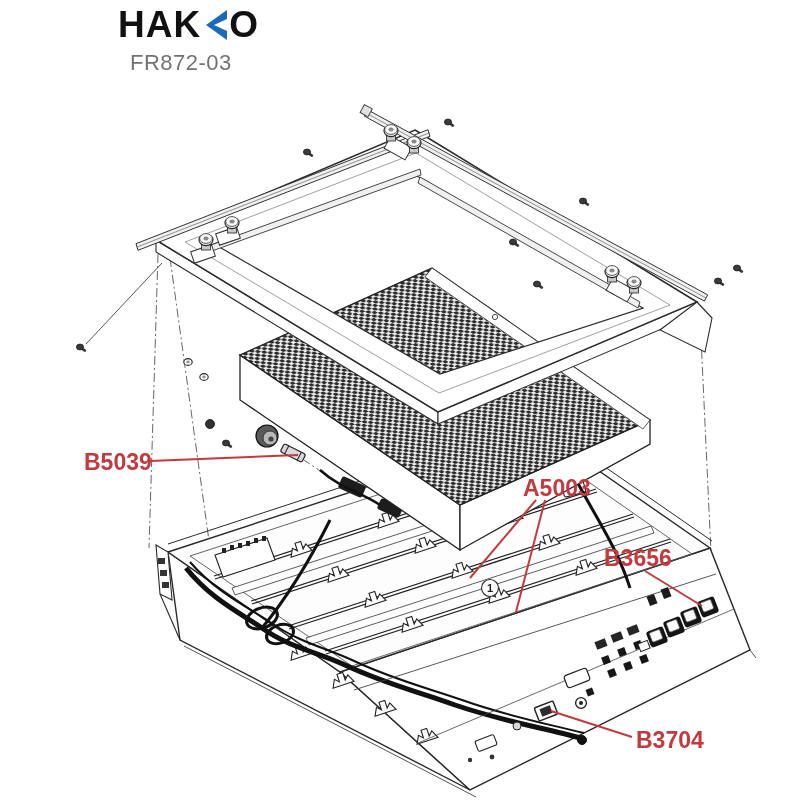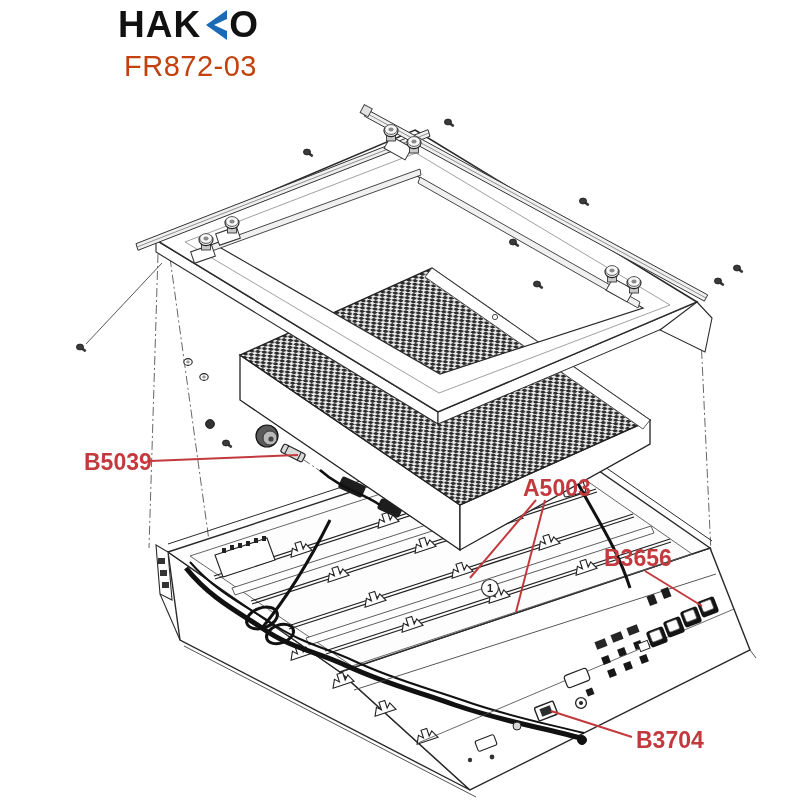--- a/index.html
+++ b/index.html
@@ -1,21 +1,21 @@
 <!DOCTYPE html>
 <html><head>
 <meta charset="utf-8">
 <style>
   html,body{margin:0;padding:0;background:#fff;}
   .stage{position:relative;width:800px;height:800px;background:#ffffff;overflow:hidden;
          font-family:"Liberation Sans", sans-serif;}
   .logo{position:absolute;left:118px;top:6px;display:flex;align-items:center;
         font-weight:800;font-size:37px;letter-spacing:1px;color:#111;line-height:1;}
   .logo .glyph{display:inline-block;margin:0 -1px;}
-  .model{position:absolute;left:124px;top:50px;font-size:29px;color:#c2410c;letter-spacing:0.5px;}
+  .model{position:absolute;left:130px;top:50px;font-size:22px;color:#737373;letter-spacing:0.5px;}
   svg text.red-label{font-family:"Liberation Sans",sans-serif;font-weight:bold;font-size:23px;}
   svg text.callout-num{font-family:"Liberation Sans",sans-serif;font-size:11px;font-weight:bold;fill:#222;}
 </style>
 </head>
 <body>
 
 <div class="stage">
 
   <div class="logo">
     <span>HAK</span>

